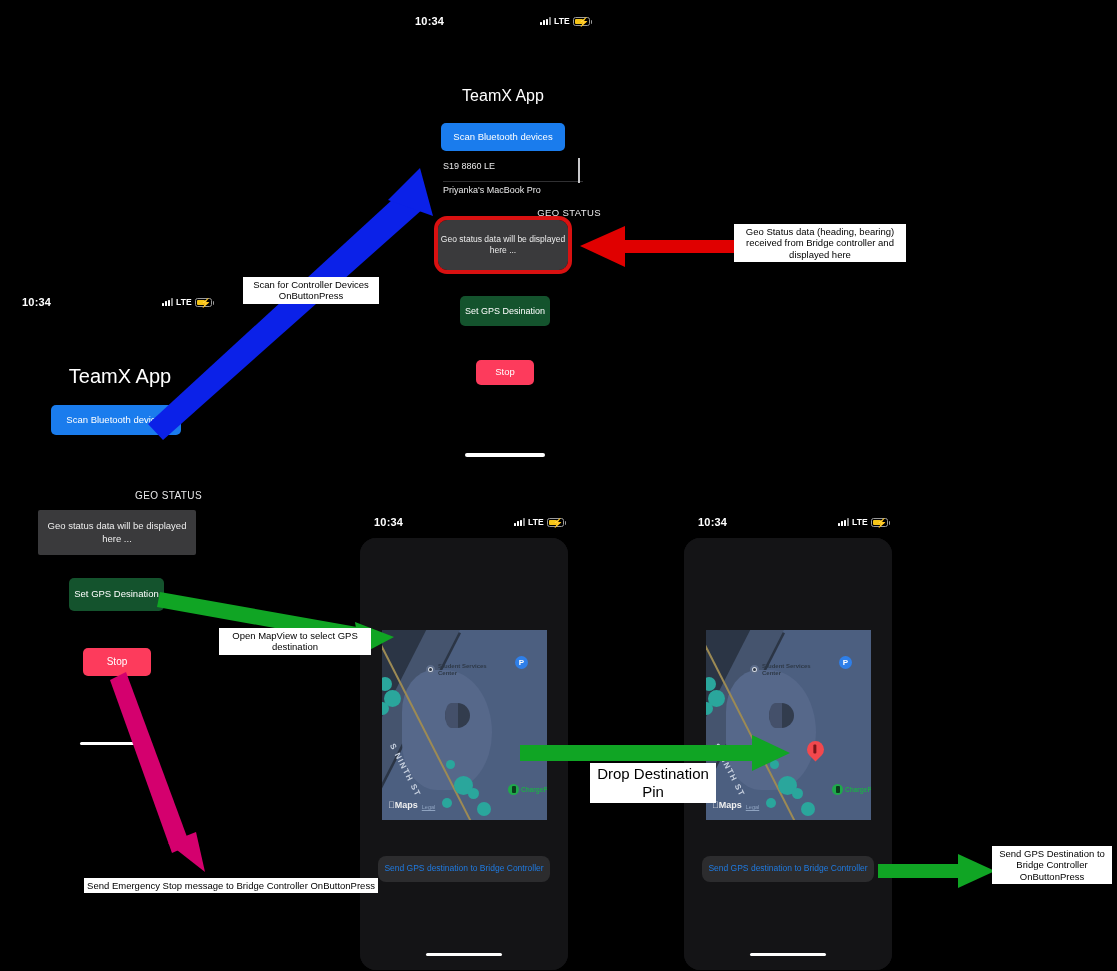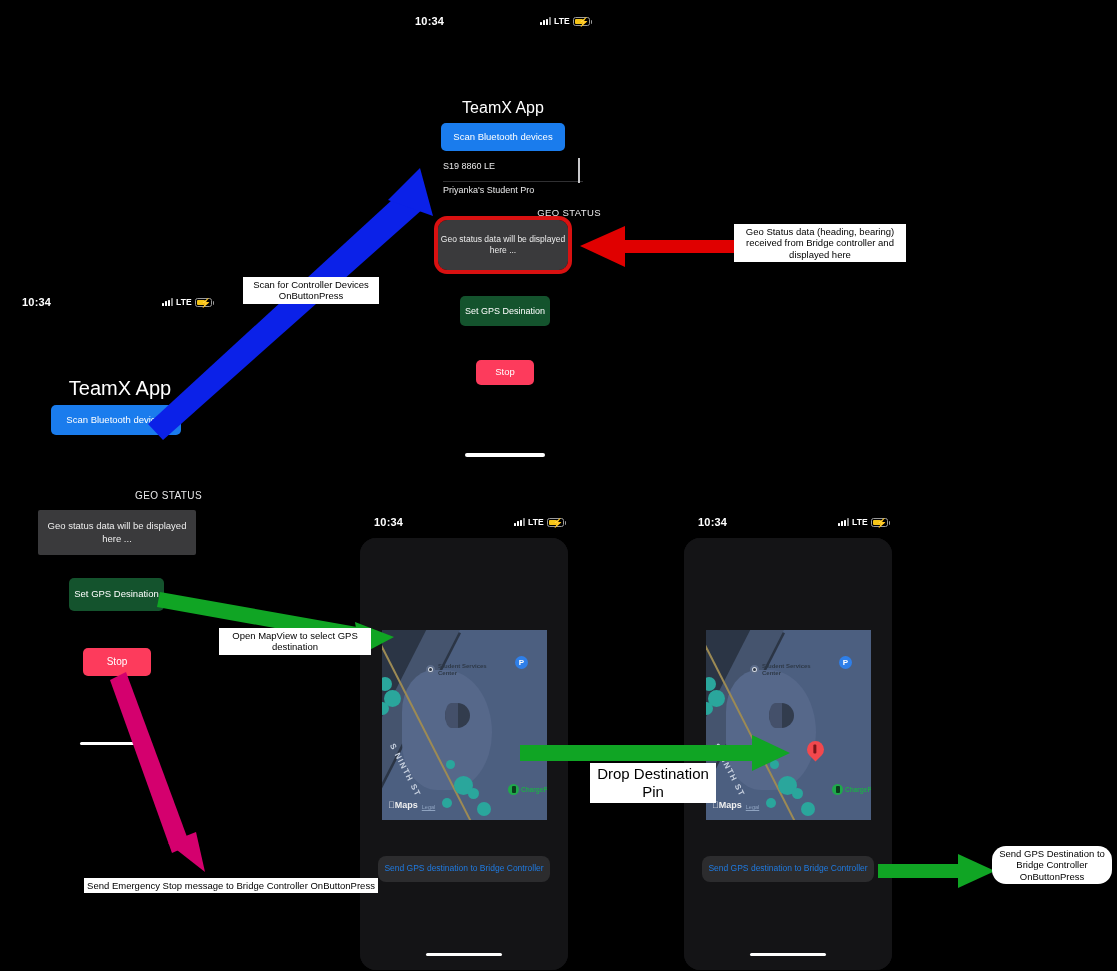--- a/index.html
+++ b/index.html
@@ -26,21 +26,21 @@
                     background:#9a9a9a; border-radius:0 1px 1px 0; }
   .sb-batt b { display:block; width: 60%; height: 100%; background:#f5c518; border-radius:1px; }
   .sb-bolt { position:absolute; left:4px; top:-1px; font-size:9px; color:#000; line-height:11px; }
 
   
   .phone { position: absolute; background: #0b0b0b; }
   .phone-screen { position: absolute; inset: 0; background: #000; }
   .home-indicator { position: absolute; height: 4px; background: #fff; border-radius: 3px; }
 
   
-  .app-title { position: absolute; color: #fff; text-align: center; font-weight: 400; margin-top: 12px; }
+  .app-title { position: absolute; color: #fff; text-align: center; font-weight: 400; }
   .btn { position: absolute; display: flex; align-items: center; justify-content: center;
          text-align: right; color: #fff; border-radius: 5px; line-height: 1.15; }
   .btn-blue  { background: #1a7ced; }
   .btn-green { background: #14532d; }
   .btn-red   { background: #fd3b5c; }
   .btn-dark  { background: #2c2c2e; color: #1f7ae0; border-radius: 8px; }
   .dev-row { position: absolute; color: #e9e9ea; border-bottom: 1px solid #303032; }
   .dev-caret { position: absolute; width: 1.5px; background: #c9c9cb; }
   .geo-label { position: absolute; color: #e9e9ea; text-align: right; letter-spacing: .4px; }
   .geo-box { position: absolute; background: #3a3a3c; border-radius: 7px;
@@ -107,21 +107,21 @@
 
   <div class="phone" style="left:405px; top:55px; width:196px; height:410px; background:#000;">
     <div class="phone-screen">
 
       <div class="app-title" style="left:0; top:32px; width:196px; font-size:16px;">TeamX App</div>
 
       <div class="btn btn-blue" style="left:36px; top:68px; width:124px; height:28px; font-size:9.5px;">Scan Bluetooth devices</div>
 
       <div class="dev-row" style="left:38px; top:104px; width:140px; height:23px; font-size:9px; padding-top:2px;">S19 8860 LE</div>
       <div class="dev-caret" style="left:173px; top:103px; height:25px;"></div>
-      <div class="dev-row" style="left:38px; top:128px; width:140px; height:22px; font-size:9px; padding-top:2px; border-bottom:none;">Priyanka's Student Pro</div>
+      <div class="dev-row" style="left:38px; top:128px; width:140px; height:22px; font-size:9px; padding-top:2px; border-bottom:none;">Priyanka's MacBook Pro</div>
 
       <div class="geo-label" style="left:0; top:152px; width:196px; font-size:9.5px;">GEO STATUS</div>
 
       <div class="geo-box highlight" style="left:33px; top:165px; width:130px; height:50px; font-size:8.5px;">Geo status data will be displayed here ...</div>
 
       <div class="btn btn-green" style="left:55px; top:241px; width:90px; height:30px; font-size:9px; white-space:pre-line;">Set GPS Desination</div>
 
       <div class="btn btn-red" style="left:71px; top:305px; width:58px; height:25px; font-size:9.5px;">Stop</div>
 
       <div class="home-indicator" style="left:60px; top:398px; width:80px;"></div>
@@ -339,15 +339,15 @@
   <div class="note" style="left:243px; top:277px; width:136px; font-size:9.5px;">Scan for Controller Devices OnButtonPress</div>
 
   <div class="note" style="left:734px; top:224px; width:172px; font-size:9.5px;">Geo Status data (heading, bearing) received from Bridge controller and displayed here</div>
 
   <div class="note" style="left:219px; top:628px; width:152px; font-size:9.5px;">Open MapView to select GPS destination</div>
 
   <div class="note" style="left:590px; top:763px; width:126px; font-size:15px;">Drop Destination Pin</div>
 
   <div class="note" style="left:84px; top:878px; width:294px; font-size:9.5px;">Send Emergency Stop message to Bridge Controller OnButtonPress</div>
 
-  <div class="note" style="left:992px; top:846px; width:120px; font-size:9.5px;border-radius:14px;">Send GPS Destination to Bridge Controller OnButtonPress</div>
+  <div class="note" style="left:992px; top:846px; width:120px; font-size:9.5px;">Send GPS Destination to Bridge Controller OnButtonPress</div>
 
 </div>
 
 </body></html>

